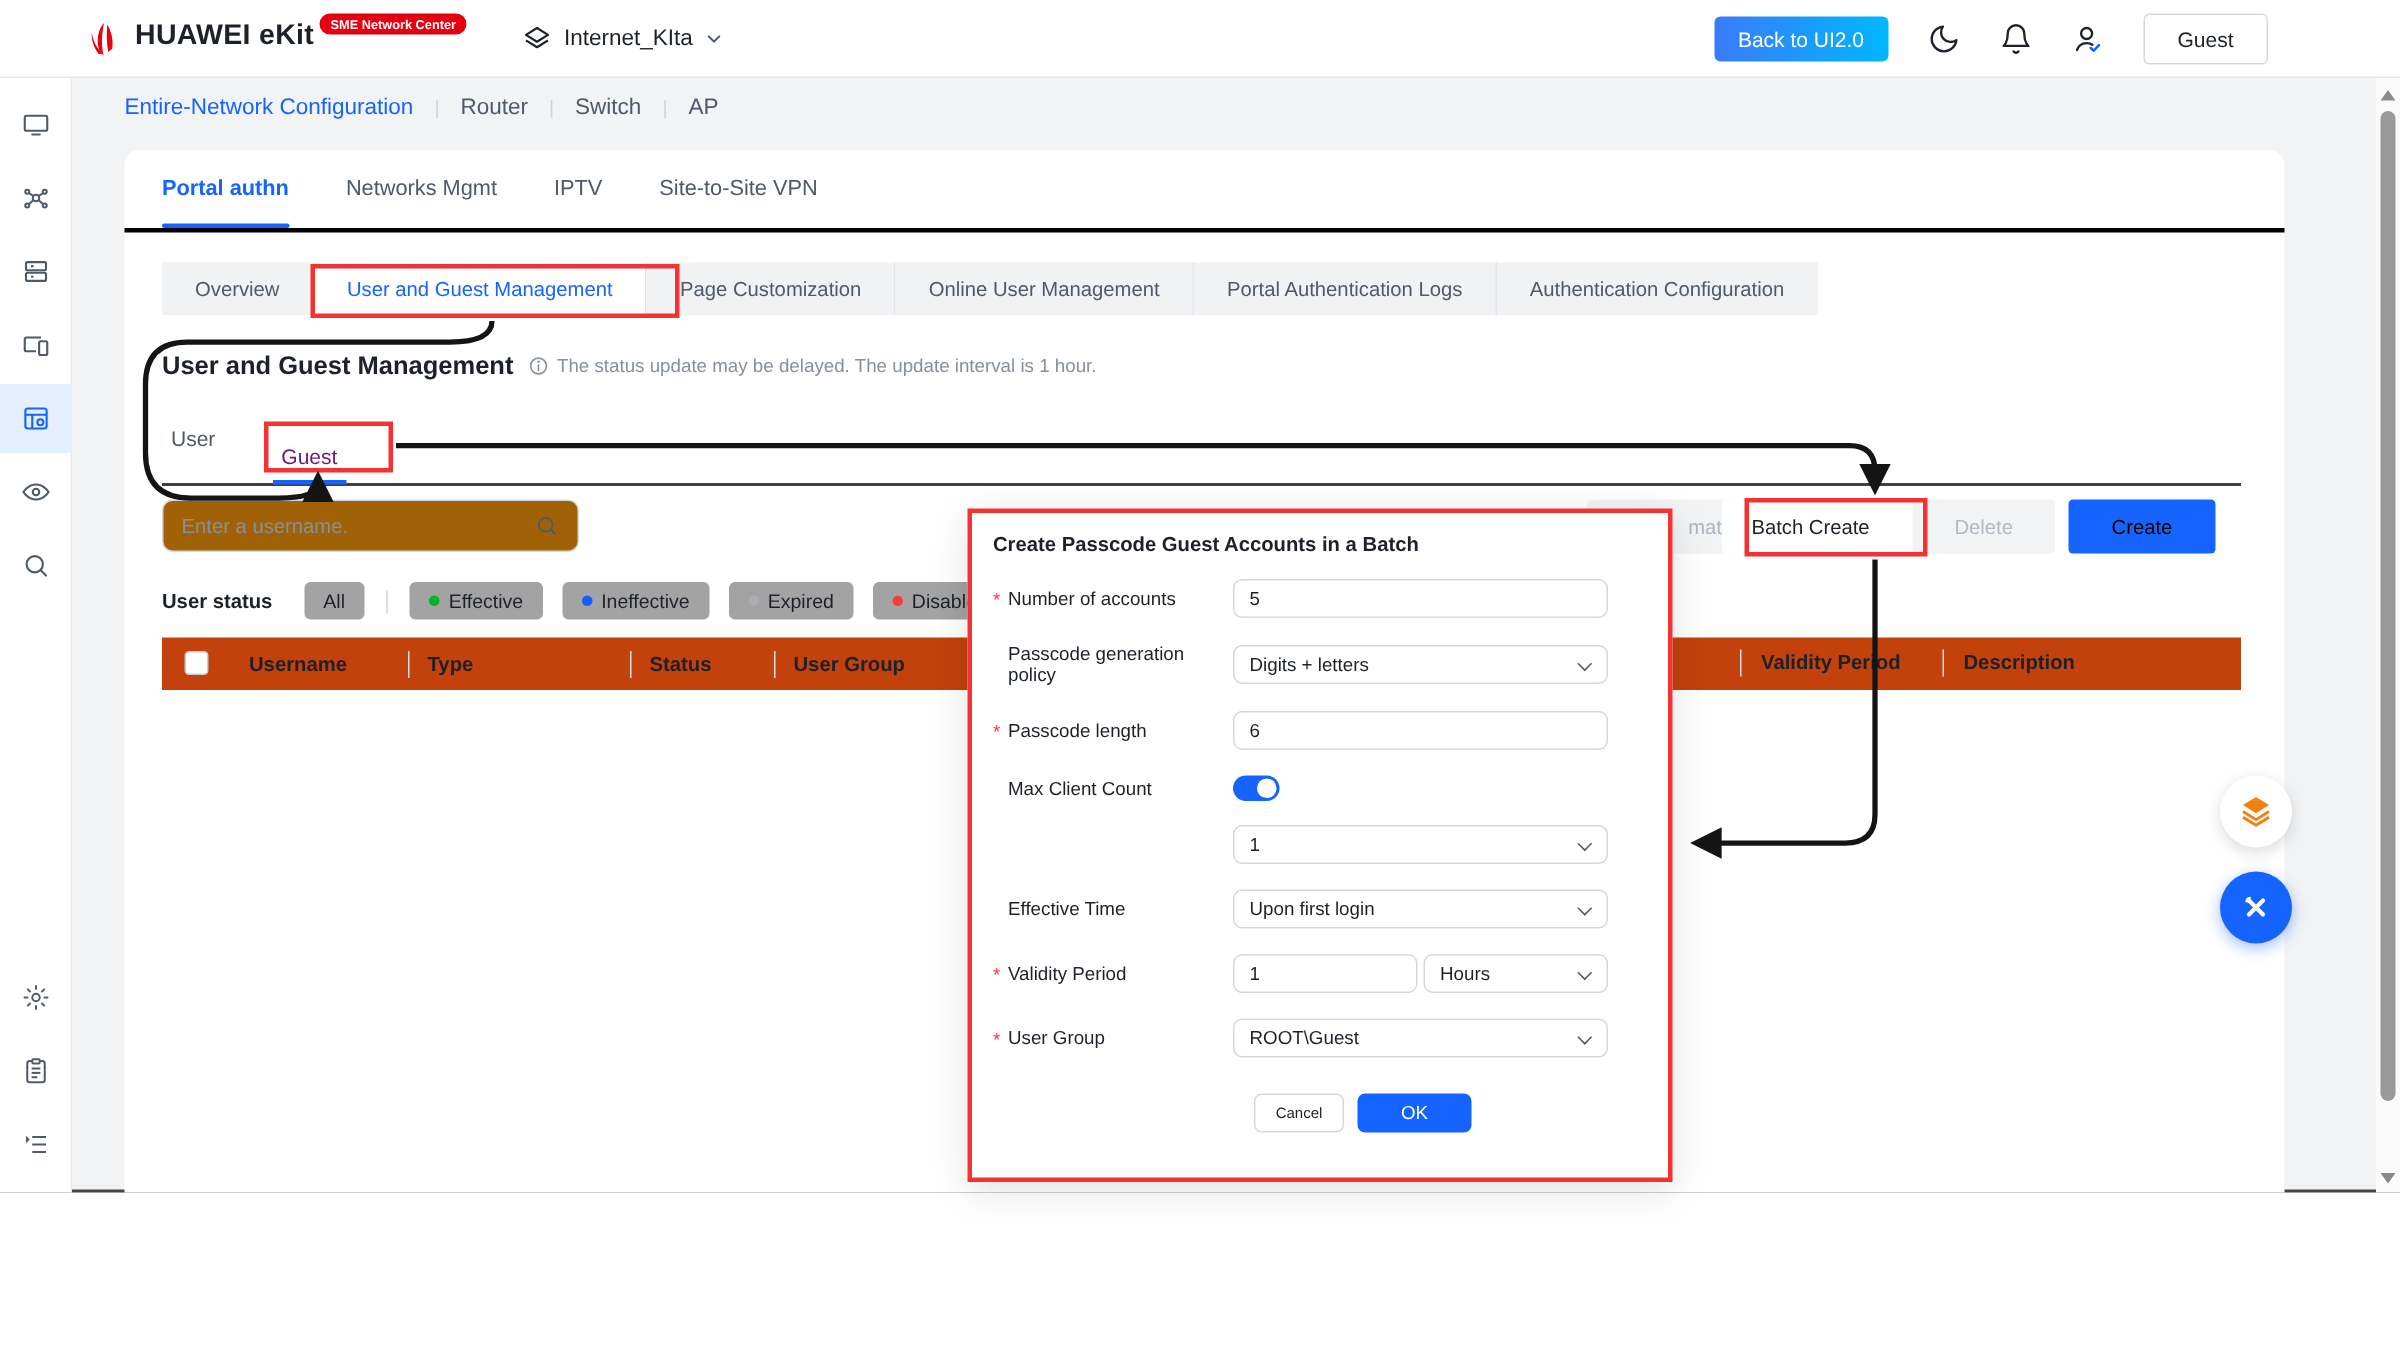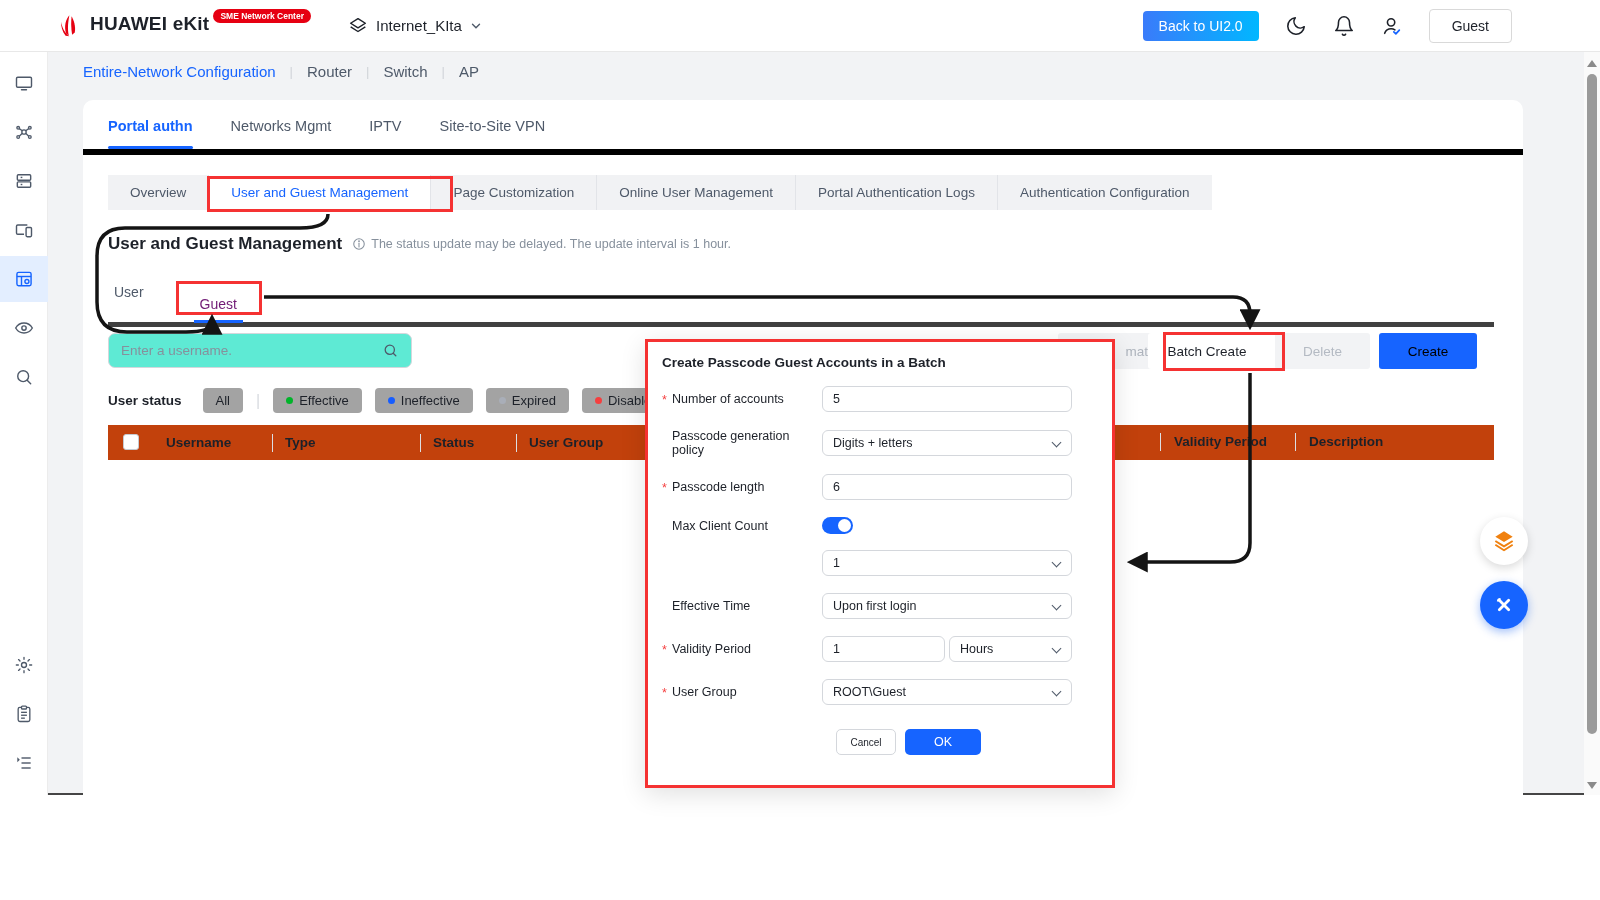--- a/index.html
+++ b/index.html
@@ -27,39 +27,39 @@
   .side-bottom { position:absolute; bottom:6px; left:0; }
 
   
   .breadcrumb { position:absolute; left:83px; top:63px; display:flex; align-items:center; gap:14px; font-size:15px; z-index:2; }
   .crumb-active { color:#1664ff; font-weight:500; }
   .crumb { color:#4e5969; }
   .crumb-sep { color:#d0d3d8; font-size:13px; }
 
   
   .card { position:absolute; left:83px; top:100px; width:1440px; height:695px; background:#fff; border-radius:10px 10px 0 0; z-index:2; }
-  .ptabs { display:flex; gap:38px; padding:18px 0 0 25px; height:55px; border-bottom:6px solid #000000; }
+  .ptabs { display:flex; gap:38px; padding:18px 0 0 25px; height:55px; border-bottom:3px solid #000000; }
   .ptab { font-size:14.5px; color:#4e5969; padding-bottom:14px; position:relative; cursor:pointer; }
   .ptab.active { color:#1664ff; font-weight:600; }
   .ptab.active::after { content:""; position:absolute; left:0; right:0; bottom:0; height:3px; background:#1664ff; border-radius:2px; }
   .segrow { display:flex; margin:20px 0 0 25px; }
   .seg { background:#f1f2f4; border-right:1px solid #e2e4e8; font-size:13.5px; color:#4e5969; height:35px; display:flex; align-items:center; padding:0 22px; cursor:pointer; white-space:nowrap; }
   .seg:last-child { border-right:none; }
   .seg.active { background:#fff; color:#1664ff; font-weight:500; }
   .headrow { display:flex; align-items:center; margin:24px 0 0 25px; gap:10px; }
   .sec-title { font-size:17px; font-weight:700; color:#1d2129; }
   .sec-note { font-size:12.5px; color:#86909c; display:flex; align-items:center; gap:5px; }
-  .subtabs { display:flex; gap:44px; margin:22px 0 0 25px; width:1386px; border-bottom:5px solid #404040; }
+  .subtabs { display:flex; gap:32px; margin:22px 0 0 25px; width:1386px; border-bottom:2px solid #404040; }
   .subtab { font-size:14px; color:#4e5969; padding:8px 6px 10px 6px; position:relative; cursor:pointer; }
   .subtab.active { color:#701a75; font-weight:500;margin-top:12px; }
   .subtab.active::after { content:""; position:absolute; left:0; right:0; bottom:-1px; height:3px; background:#1664ff; }
 
   
   .toolbar { position:absolute; left:25px; top:233px; width:1386px; height:36px; }
-  .search-box { position:absolute; left:0; top:0; width:304px; height:35px; border:1px solid #d4d7dc; border-radius:7px; background:#5eead4; display:flex; align-items:center; }
+  .search-box { position:absolute; left:0; top:0; width:278px; height:35px; border:1px solid #d4d7dc; border-radius:7px; background:#a16207; display:flex; align-items:center; }
   .search-box input { border:none; outline:none; flex:1; height:100%; padding:0 6px 0 12px; font-size:13.5px; font-family:inherit; color:#1d2129; background:transparent; }
   .search-box input::placeholder { color:#86909c; }
   .search-box svg { width:17px; height:17px; margin-right:12px; flex:none; }
   .tb-btn { position:absolute; top:0; height:36px; border:none; border-radius:3px; font-size:13.5px; font-family:inherit; cursor:pointer; }
   .btn-partial { left:950px; width:122px; background:#f2f3f5; color:#aeb4bd; text-align:right; padding-right:14px; z-index:1; }
   .btn-batch { left:1040px; width:118px; background:#fff; color:#1d2129; z-index:1; }
   .btn-delete { left:1167px; width:95px; background:#f2f3f5; color:#b4bac3; }
   .btn-create { left:1271px; width:98px; background:#1664ff; color:#000000; font-weight:500; }
 
   

